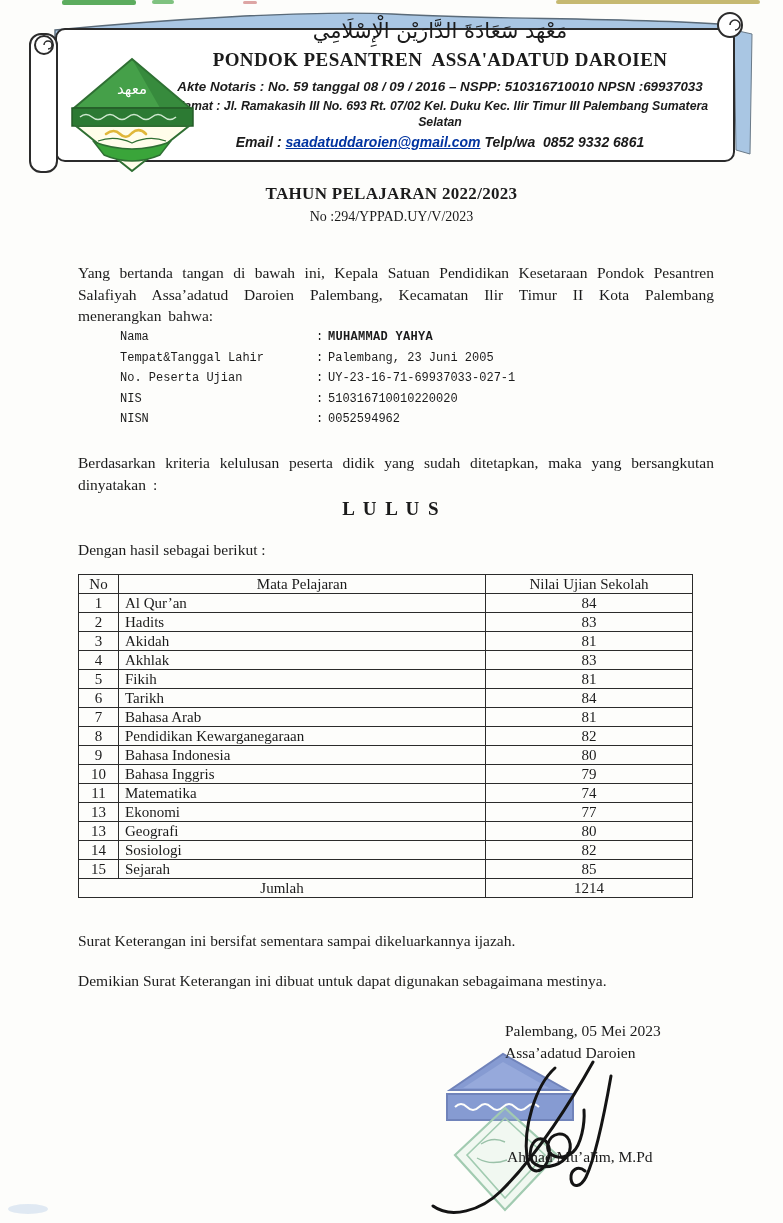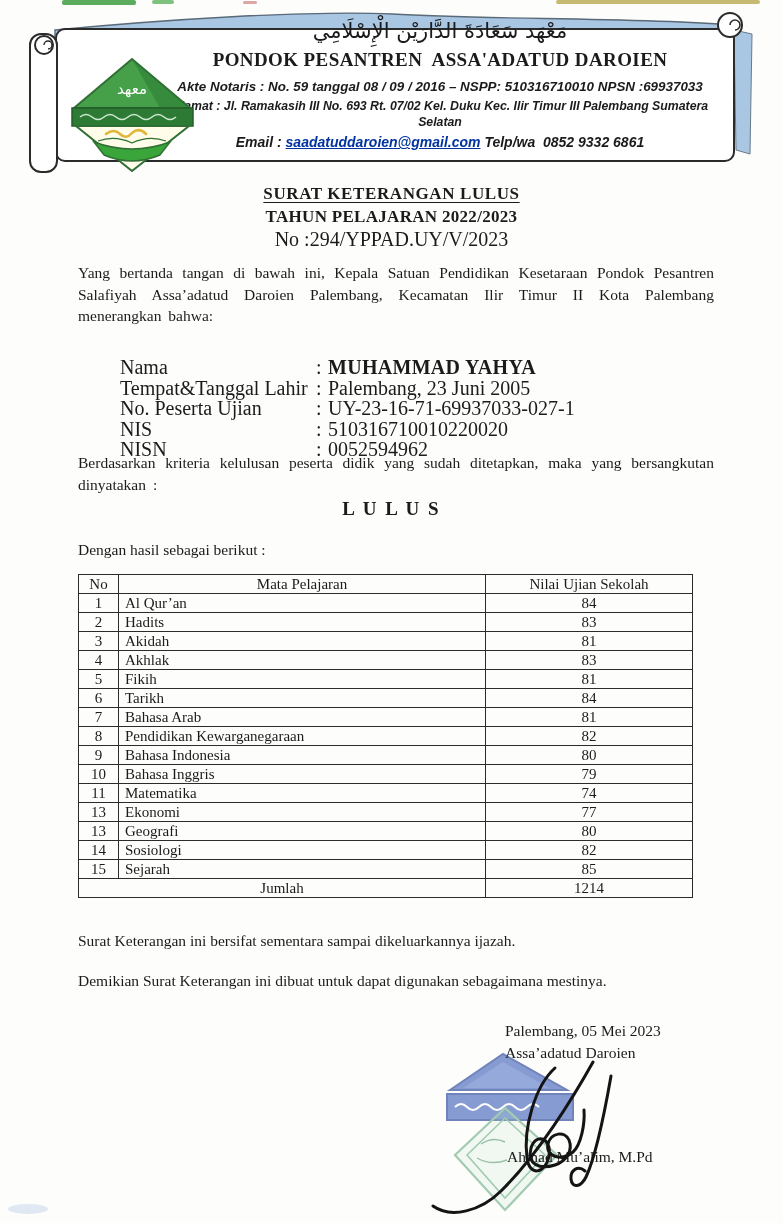--- a/index.html
+++ b/index.html
@@ -34,31 +34,31 @@
     font-size:12.3px;line-height:16px;margin-top:2px;}
   .email-line{font-family:"Liberation Sans", sans-serif;font-weight:bold;font-style:italic;
     font-size:14px;line-height:19px;margin-top:3px;white-space:pre;}
   .email-link{color:#0033a0;text-decoration:underline;}
 
   
   #title-block{top:183px;left:0;width:783px;text-align:center;line-height:22.5px;}
   .title-1{font-weight:bold;font-size:17px;letter-spacing:.6px;
     text-decoration:underline;text-underline-offset:3px;}
   .title-2{font-weight:bold;font-size:17px;letter-spacing:.3px;}
-  .title-3{font-size:20px;}
+  .title-3{font-size:14px;}
 
   
   .para{font-size:15.5px;line-height:21.5px;text-align:justify;word-spacing:3px;}
   #para1{top:262px;left:78px;width:636px;}
   #para2{top:452px;left:78px;width:636px;}
   #closing1{top:932px;left:78px;width:650px;font-size:15.5px;}
   #closing2{top:972px;left:78px;width:660px;font-size:15.5px;}
 
   
-  #student-fields{top:357px;left:120px;width:580px;font-size:20px;line-height:20.5px;}
+  #student-fields{top:327px;left:120px;width:580px;font-size:12px;line-height:20.5px;font-family:Liberation Mono, monospace;}
   .field-row{display:flex;}
   .field-label{width:196px;flex:none;}
   .field-colon{width:12px;flex:none;}
   .field-value{}
   .bold{font-weight:bold;letter-spacing:.3px;}
 
   
   #result-word{top:498px;left:0;width:783px;text-align:center;
     font-weight:bold;font-size:19px;letter-spacing:2px;}
   #results-intro{top:541px;left:78px;font-size:15.5px;}
@@ -120,21 +120,20 @@
 
 <div id="header-text" class="abs">
   <div class="arabic-title">مَعْهَد سَعَادَةَ الدَّارَيْن الْإِسْلَامِي</div>
   <div class="school-name">PONDOK PESANTREN  ASSA'ADATUD DAROIEN</div>
   <div class="notary-line">Akte Notaris : No. 59 tanggal 08 / 09 / 2016 – NSPP: 510316710010 NPSN :69937033</div>
   <div class="address-line">Alamat : Jl. Ramakasih III No. 693 Rt. 07/02 Kel. Duku Kec. Ilir Timur III Palembang Sumatera Selatan</div>
   <div class="email-line"><span>Email : </span><span class="email-link">saadatuddaroien@gmail.com</span><span> Telp/wa  0852 9332 6861</span></div>
 </div>
 
 <div id="title-block" class="abs">
-  <div class="title-1">SURAT KETERANGAN LULUS</div>
   <div class="title-2">TAHUN PELAJARAN 2022/2023</div>
   <div class="title-3">No :294/YPPAD.UY/V/2023</div>
 </div>
 
 <div id="para1" class="abs para">Yang bertanda tangan di bawah ini, Kepala Satuan Pendidikan Kesetaraan Pondok Pesantren Salafiyah Assa’adatud Daroien Palembang, Kecamatan Ilir Timur II Kota Palembang menerangkan bahwa:</div>
 
 <div id="student-fields" class="abs">
     <div class="field-row">
       <span class="field-label">Nama</span>
       <span class="field-colon">:</span>

